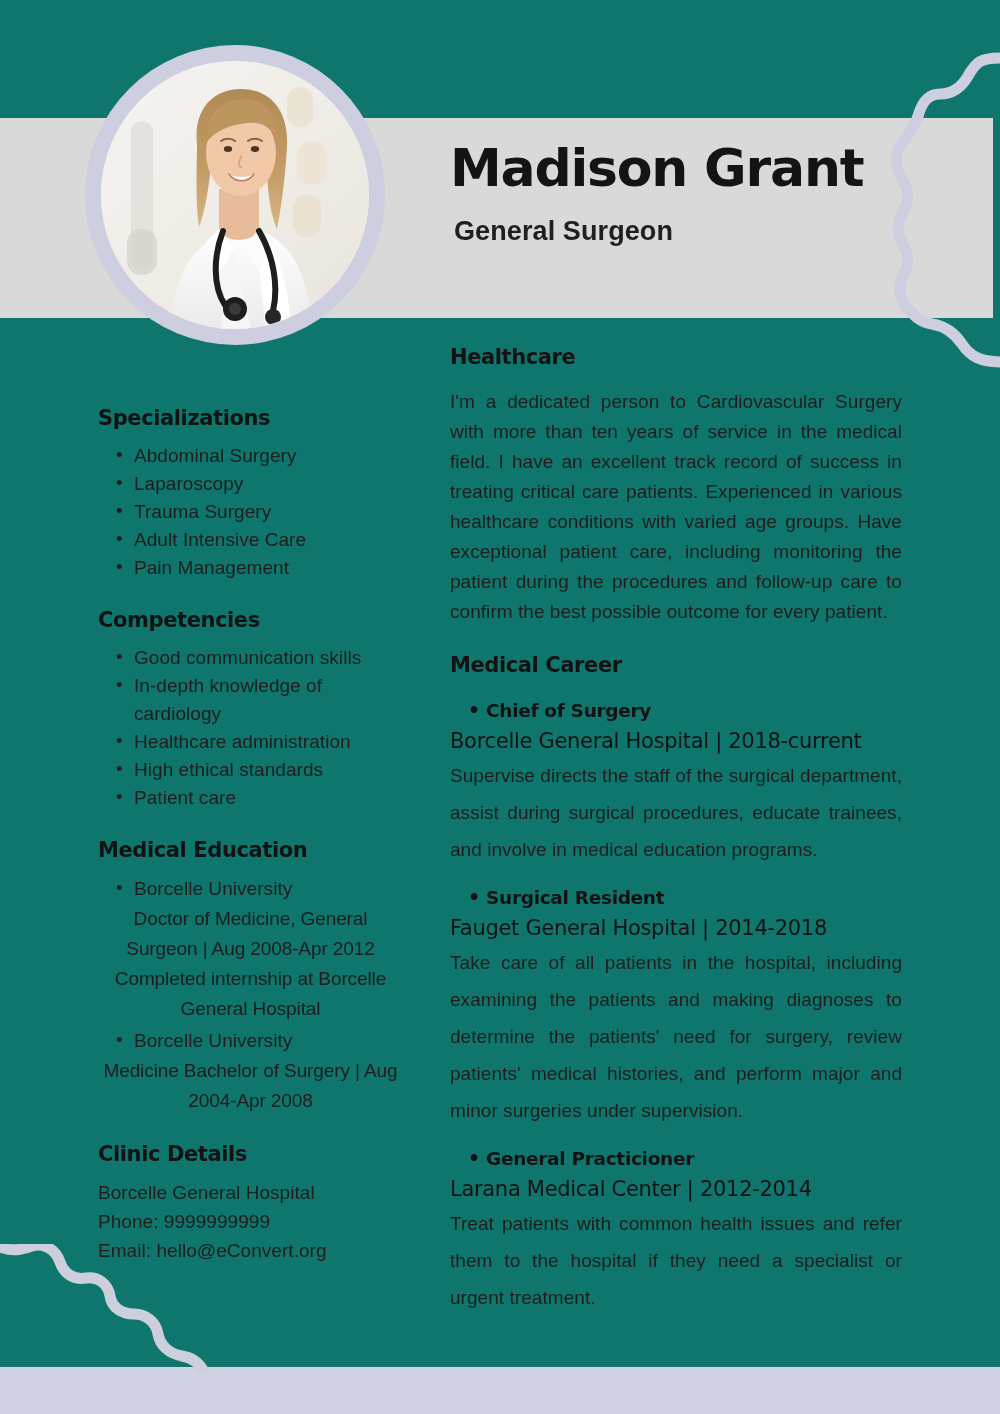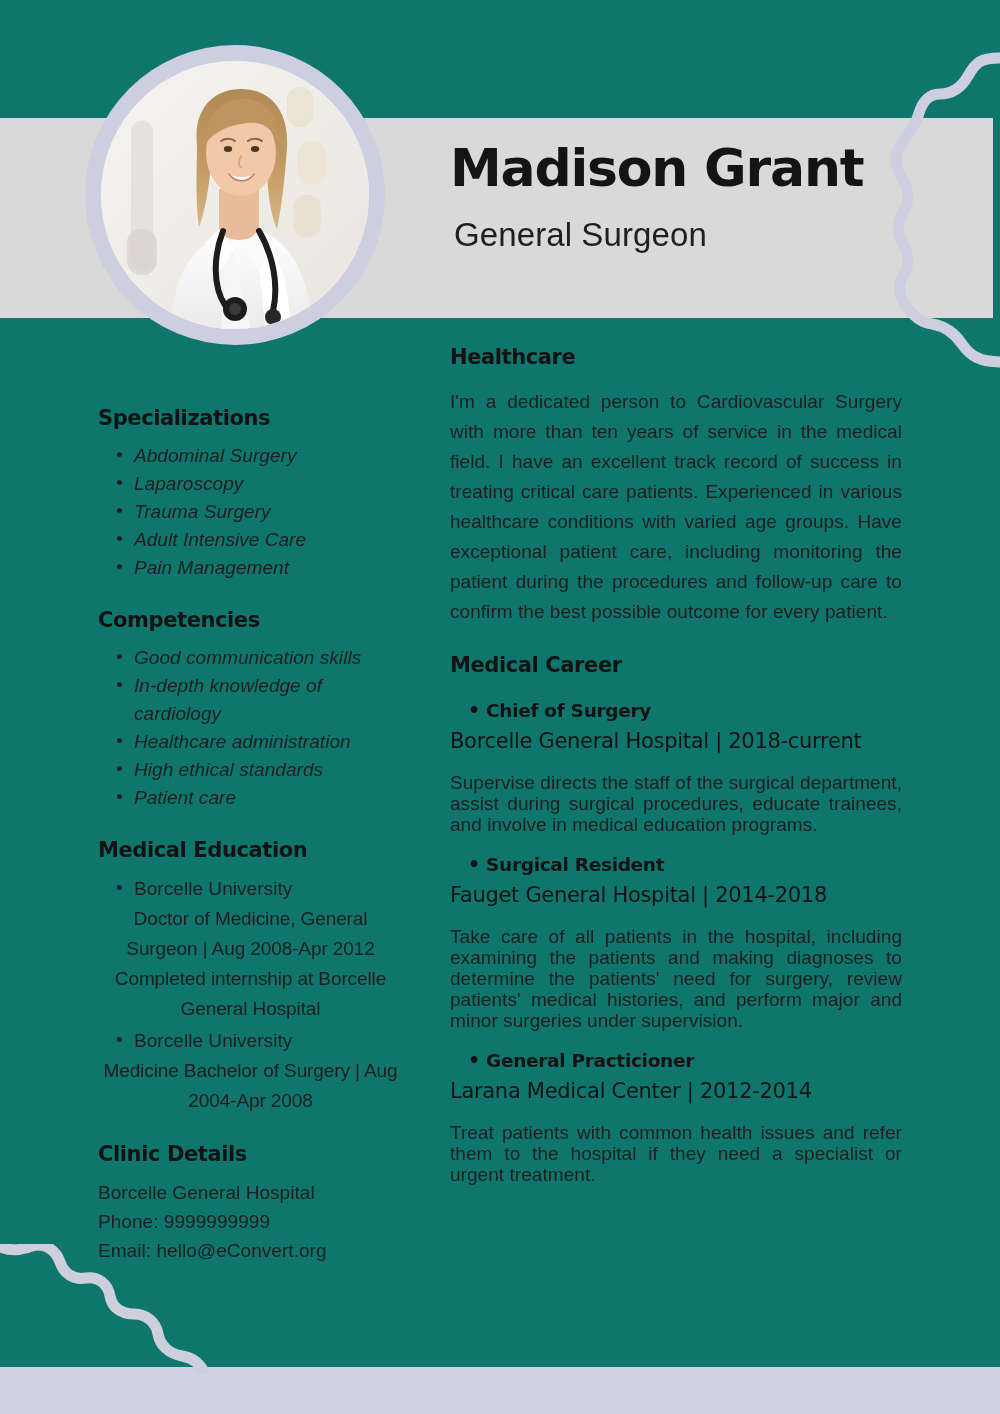--- a/index.html
+++ b/index.html
@@ -97,22 +97,22 @@
     font-family: "DejaVu Sans", sans-serif;
     font-size: 52px;
     font-weight: bold;
     letter-spacing: -1.2px;
     line-height: 1.0;
     color: #141414;
     margin: 0;
   }
   .role {
     font-family: "Liberation Sans", sans-serif;
-    font-size: 33px;
-    font-weight: 400;
+    font-size: 27px;
+    font-weight: 700;
     color: #1f1f1f;
     margin: 22px 0 0 4px;
     letter-spacing: 0.1px;
   }
 
   
   .left-col {
     position: absolute;
     left: 98px;
     top: 406px;
@@ -134,21 +134,20 @@
     letter-spacing: -0.4px;
     color: #121212;
     margin: 0 0 12px 0;
   }
   .right-col h2.sec-title { font-size: 21px; margin-bottom: 18px; }
 
   ul.bullets {
     list-style: none;
     margin: 0;
     padding: 0;
-    font-style: italic;
   }
   ul.bullets li {
     position: relative;
     padding-left: 36px;
     font-size: 19px;
     line-height: 28px;
     color: #1e1e1e;
     letter-spacing: 0.05px;
   }
   ul.bullets li::before {
@@ -231,24 +230,24 @@
   .job-org {
     font-family: "DejaVu Sans", sans-serif;
     font-weight: normal;
     font-size: 21px;
     line-height: 31px;
     letter-spacing: -0.3px;
     color: #121212;
   }
   .job-desc {
     font-size: 19px;
-    line-height: 21px;
+    line-height: 37px;
     text-align: justify;
     color: #1e1e1e;
-    margin: 15px 0 14px 0;
+    margin: 0 0 14px 0;
     letter-spacing: 0.05px;
   }
 </style>
 </head>
 <body>
 
 <div class="page">
 
   <div class="header-band"></div>
   <div class="bottom-bar"></div>

